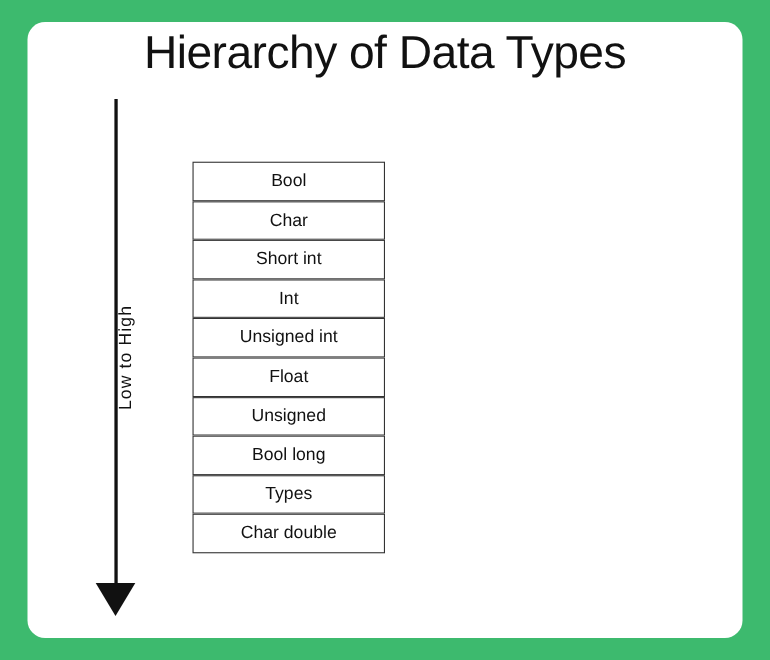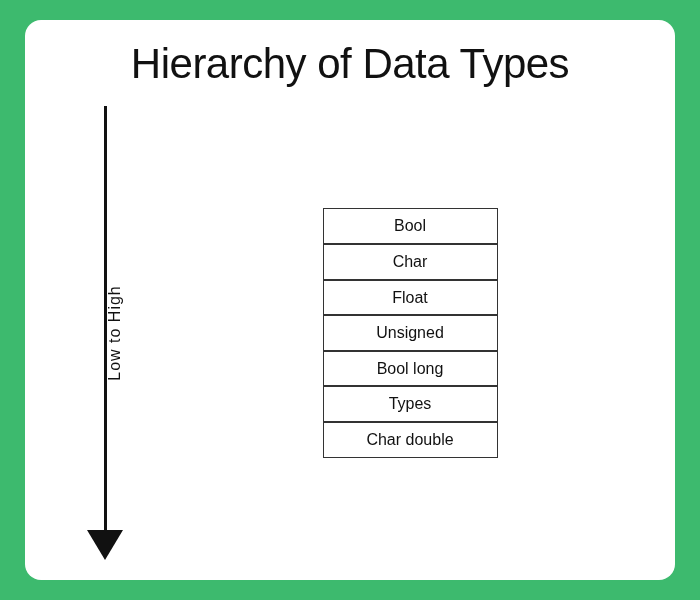--- a/index.html
+++ b/index.html
@@ -19,21 +19,21 @@
     }
 
     .card {
       background: #ffffff;
       border-radius: 16px;
       width: 650px;
       height: 560px;
       display: flex;
       flex-direction: column;
       align-items: center;
-      padding: 20px 30px 20px 30px;
+      padding: 4px 30px 20px 30px;
     }
 
     .title {
       font-size: 42px;
       font-weight: 400;
       color: #111;
       margin-bottom: 18px;
       letter-spacing: -0.5px;
     }
 
@@ -87,21 +87,21 @@
       height: 0;
       border-left: 18px solid transparent;
       border-right: 18px solid transparent;
       border-top: 30px solid #111;
       margin-top: 0;
     }
 
     .types-section {
       display: flex;
       flex-direction: column;
-      align-items: center;
+      align-items: flex-start;
       justify-content: center;
       flex: 1;
       gap: 0px;
     }
 
     .type-box {
       border: 1.5px solid #333;
       width: 175px;
       text-align: center;
       padding: 4px 10px;
@@ -131,20 +131,23 @@
         <span class="arrow-label">Low to High</span>
         <div class="arrow-line-container">
           <div class="arrow-line"></div>
           <div class="arrow-head"></div>
         </div>
       </div>
     </div>
     <div class="types-section" id="types-container">
     <div class="type-box">Bool</div>
         <div class="type-box">Char</div>
+        <div class="type-box">Short int</div>
+        <div class="type-box">Int</div>
+        <div class="type-box">Unsigned int</div>
         <div class="type-box">Float</div>
         <div class="type-box">Unsigned</div>
         <div class="type-box">Bool long</div>
         <div class="type-box">Types</div>
         <div class="type-box">Char double</div>
       </div>
   </div>
 </div>
 
 </body></html>

